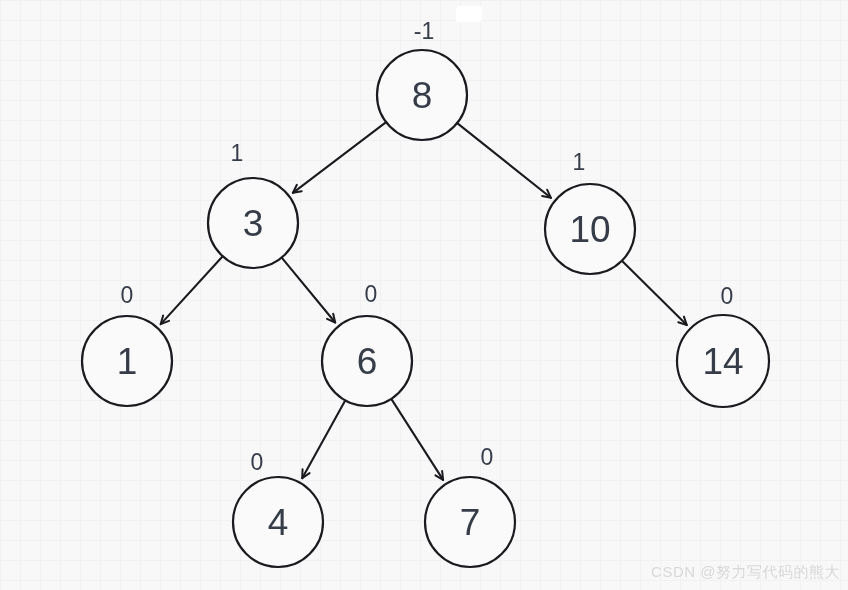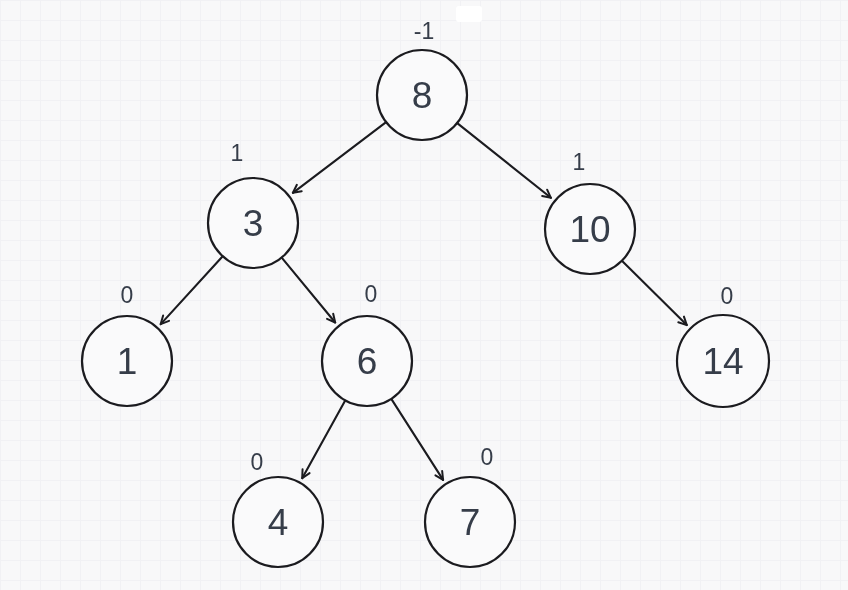--- a/index.html
+++ b/index.html
@@ -116,13 +116,14 @@
         <g>
           <circle cx="470" cy="522" r="45" class="node-circle"></circle>
           <text x="470" y="522" dy="0.36em" class="node-value">7</text>
           <text x="487" y="457" dy="0.36em" class="balance-label">0</text>
         </g>
       </g>
   </svg>
 
   <div class="white-artifact"></div>
 
+  <div class="watermark">CSDN @努力写代码的熊大</div>
 </div>
 
 </body></html>

